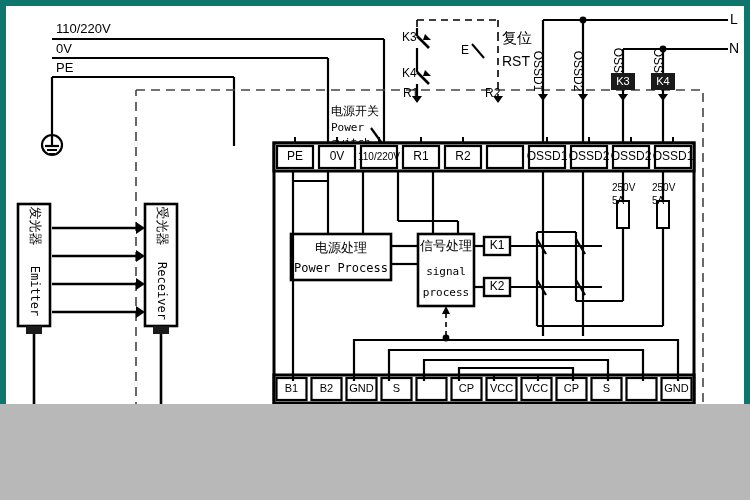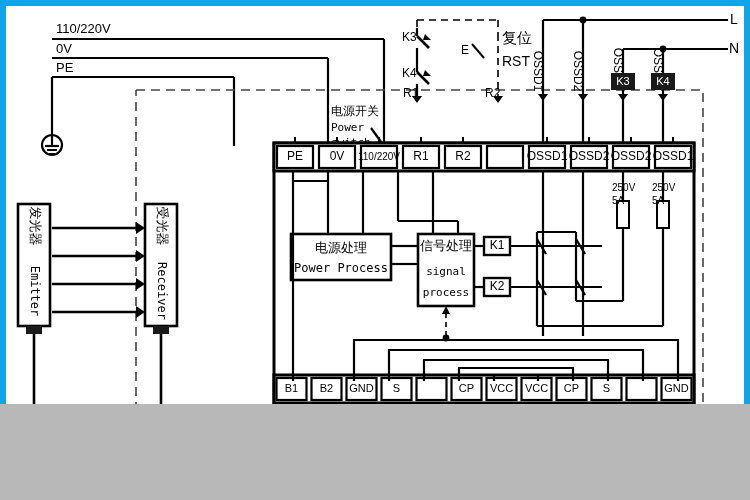--- a/index.html
+++ b/index.html
@@ -1,18 +1,18 @@
 <!DOCTYPE html>
 <html><head>
 <meta charset="utf-8">
 <style>
   html,body{margin:0;padding:0;background:#b8b8b8;}
   #root{
     position:relative;width:750px;height:404px;
-    background:#0ea5e9;
+    background:#0f766e;
     font-family:"Liberation Sans","DejaVu Sans",sans-serif;
     overflow:hidden;
   }
   #canvas{
     position:absolute;left:6px;top:6px;width:738px;height:486px;
     background:#ffffff;
   }
   svg{position:absolute;left:0;top:0;}
   .lbl{font-family:"Liberation Sans","DejaVu Sans",sans-serif;fill:#000;}
   .mono{font-family:"DejaVu Sans Mono","Liberation Mono",monospace;fill:#000;}

